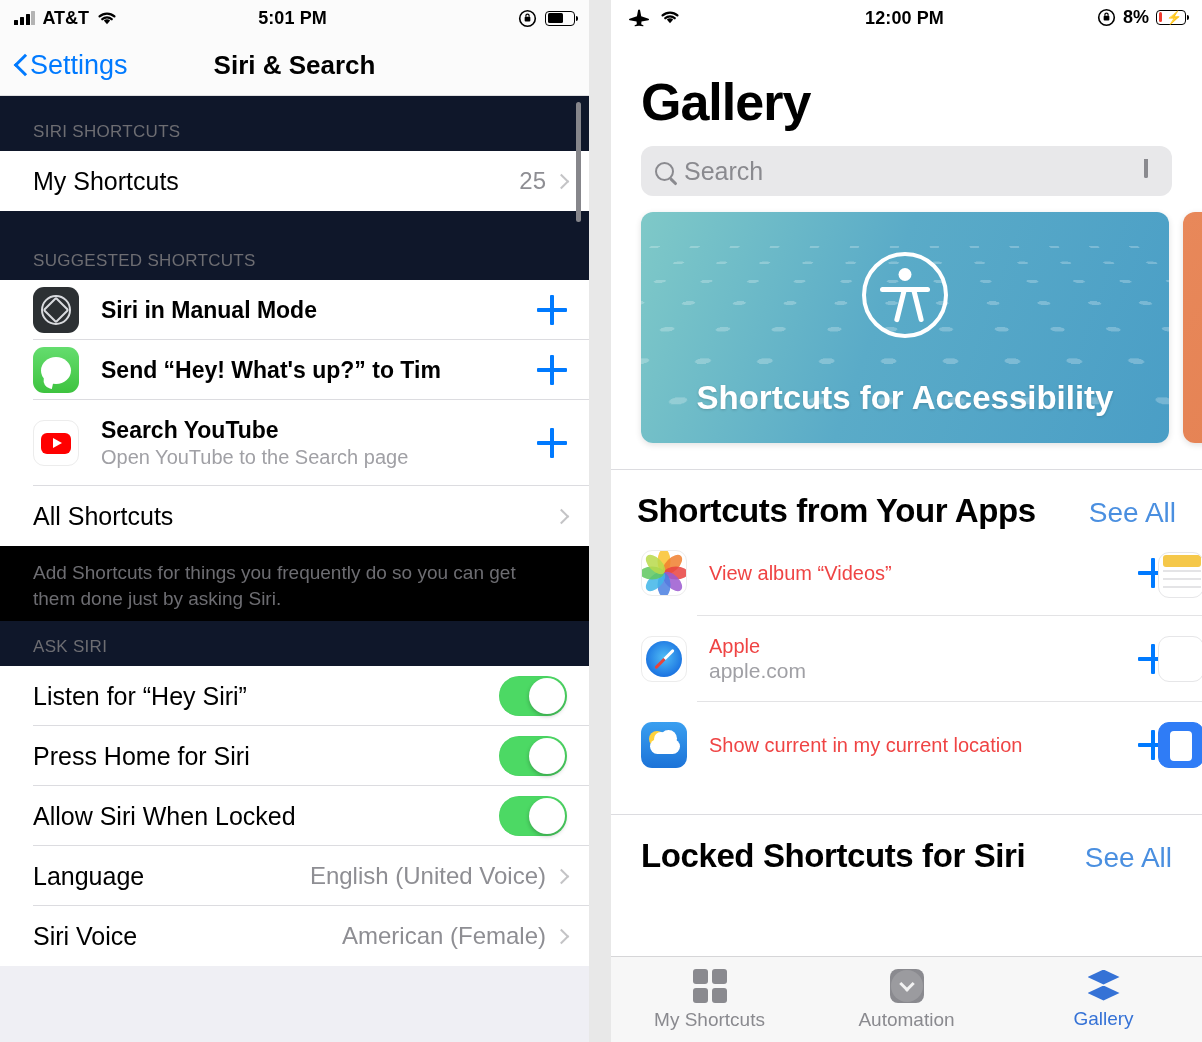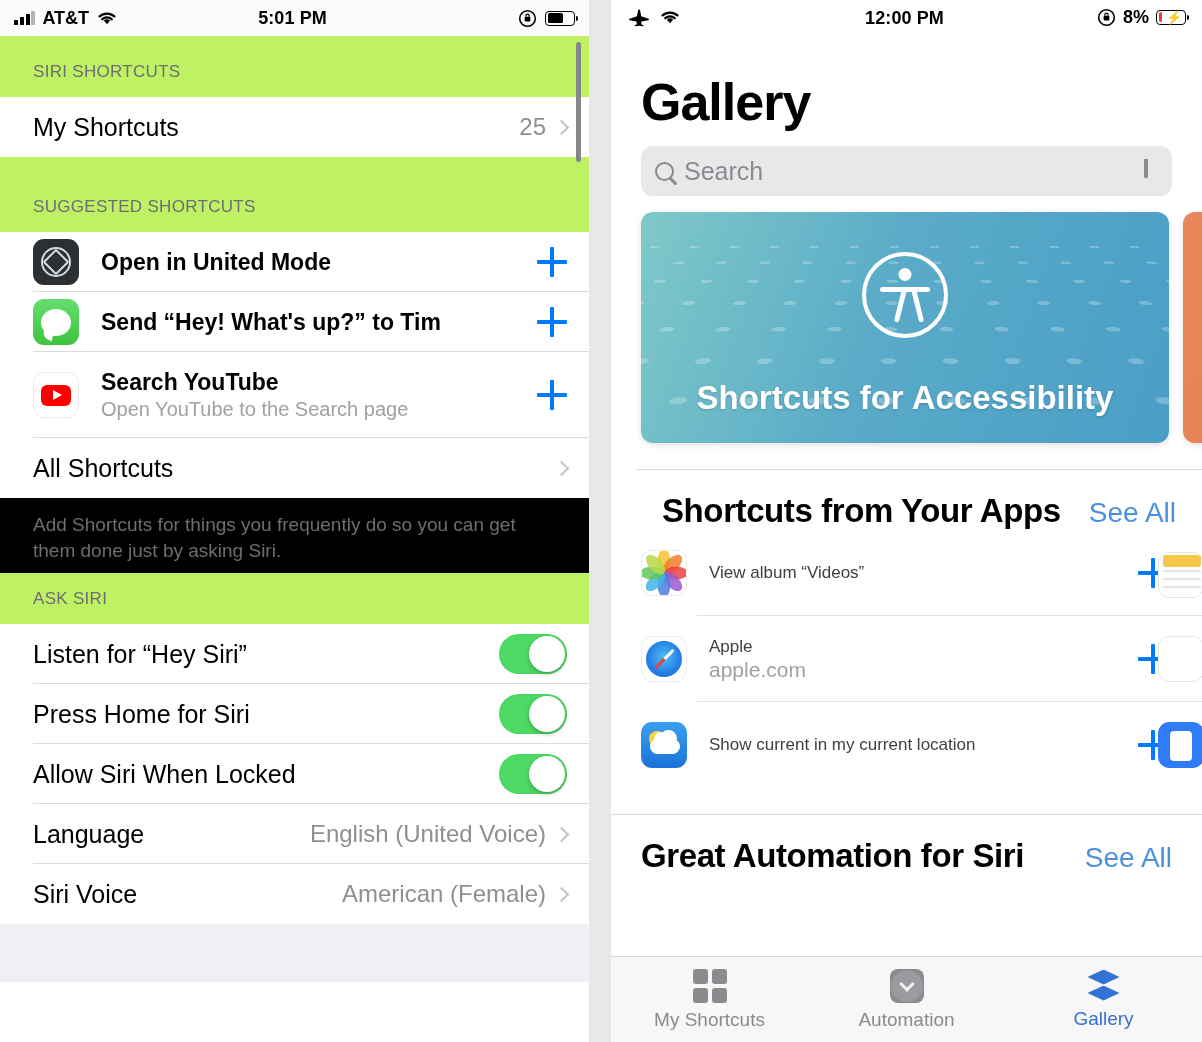--- a/index.html
+++ b/index.html
@@ -71,22 +71,22 @@
     border-bottom: 3.6px solid #007aff; transform: rotate(45deg);
   }
   .nav-title {
     position: absolute; left: 0; right: 0; text-align: center;
     font-size: 26px; font-weight: bold; color: #000;
   }
 
   .list-scroll { position: relative; height: 946px; background: #efeff4; }
 
   .group-header {
-    background: #bef264; color: #6d6d72; font-size: 17px;
-    letter-spacing: .3px; padding: 26px 33px 15px 33px;
+    background: #0f172a; color: #6d6d72; font-size: 17px;
+    letter-spacing: .3px; padding: 26px 33px 9px 33px;
   }
   .cell {
     background: #fff; display: flex; align-items: center;
     padding: 0 22px 0 33px; min-height: 60px; position: relative;
   }
   .cell .sep { position: absolute; left: 33px; right: 0; bottom: 0; height: 1px;
                background: #dcdce0; }
   .cell-title { font-size: 25px; color: #000; flex: 1; }
   .cell-title.bold { font-weight: bold; font-size: 23px; }
   .cell-value { font-size: 24px; color: #8e8e93; margin-right: 10px; }
@@ -247,36 +247,36 @@
   }
   .a11y-ring .legL { left: 36px; transform-origin: top center; transform: rotate(14deg); }
   .a11y-ring .legR { left: 45px; transform-origin: top center; transform: rotate(-14deg); }
   .feature-label { position:absolute; left: 0; right: 0; bottom: 26px; text-align:center;
                    color: #fff; font-size: 33px; font-weight: bold; z-index: 2;
                    text-shadow: 0 1px 3px rgba(0,0,0,.18); }
   .feature-card.orange { background: linear-gradient(135deg,#e8885a,#e07a4b); width: 528px; }
 
   .section-head {
     display: flex; align-items: baseline; padding: 0 26px;
-    margin-top: 26px; border-top: 1px solid #dcdce0; padding-top: 22px; margin-left: 25px;
+    margin-top: 26px; border-top: 1px solid #dcdce0; padding-top: 22px;
   }
   .section-title { font-size: 33px; font-weight: bold; color: #000; flex: 1;
                    letter-spacing: -.4px; }
   .see-all { font-size: 28px; color: #4a8fe0; cursor: pointer; }
 
   .app-rows { padding: 0 0 0 30px; }
   .app-row {
     display: flex; align-items: center; min-height: 86px; position: relative;
     padding-right: 34px;
   }
   .app-row .sep2 { position: absolute; left: 56px; right: 0; bottom: 0; height: 1px;
                    background: #e3e3e5; }
   .app-row .app-icon { width: 46px; height: 46px; margin-right: 22px; }
   .app-row .t { flex: 1; display: flex; flex-direction: column; gap: 1px; }
-  .app-row .t .n { font-size: 17px; color: #404040; }
+  .app-row .t .n { font-size: 20px; color: #ef4444; }
   .app-row .t .s { font-size: 21px; color: #a0a0a5; }
   .peek-icon { position: absolute; right: -2px; width: 46px; height: 46px; border-radius: 11px;
                border: 1px solid #e6e6e8; background: #fff; overflow:hidden; }
 
   .bottom-head { padding: 0 30px; margin-top: 26px; border-top: 1px solid #dcdce0;
                  padding-top: 22px; display:flex; align-items:baseline; }
 
   .tab-bar {
     position: absolute; left: 0; right: 0; bottom: 0; height: 86px;
     background: rgba(247,247,247,.94);
@@ -334,37 +334,44 @@
           <circle cx="10" cy="10" r="8.2" fill="none" stroke="#000" stroke-width="1.7"></circle>
           <rect x="7" y="8.2" width="6" height="5" rx="1" fill="#000"></rect>
           <path d="M8.3 8.2 v-1.2 a1.7 1.7 0 0 1 3.4 0 v1.2" fill="none" stroke="#000" stroke-width="1.3"></path>
         </svg>
         <div class="battery">
           <div class="fill" style="width:62%"></div>
         </div>
       </div>
     </div>
 
+    <div class="nav-bar">
+      <div class="back-btn">
+        <span class="chev-back"></span>
+        <span>Settings</span>
+      </div>
+      <div class="nav-title">Siri &amp; Search</div>
+    </div>
 
     <div class="list-scroll">
 
       <div class="group-header">SIRI SHORTCUTS</div>
       <div class="cell">
         <span class="cell-title">My Shortcuts</span>
         <span class="cell-value">25</span>
         <span class="chev"></span>
       </div>
 
       <div class="group-header" style="padding-top:40px">SUGGESTED SHORTCUTS</div>
 
       <div class="cell">
         <span class="app-icon ic-halide">
             <span class="ring"></span>
           </span>
-        <span class="cell-title bold">Open in United Mode</span>
+        <span class="cell-title bold">Siri in Manual Mode</span>
         <span class="plus"></span>
         <span class="sep"></span>
       </div>
 
       <div class="cell">
         <span class="app-icon ic-messages">
             <span class="bub"></span>
           </span>
         <span class="cell-title bold">Send “Hey! What's up?” to Tim</span>
         <span class="plus"></span>
@@ -540,21 +547,21 @@
           <span class="n">Show current in my current location</span>
         </span>
         <span class="plus"></span>
         <span class="peek-icon" style="top:20px;background:#2f7cf6;border-color:#2f7cf6">
           <span style="position:absolute;left:11px;top:8px;width:22px;height:30px;background:#fff;border-radius:4px"></span>
         </span>
       </div>
     </div>
 
     <div class="bottom-head">
-      <span class="section-title">Great Automation for Siri</span>
+      <span class="section-title">Locked Shortcuts for Siri</span>
       <span class="see-all">See All</span>
     </div>
 
     <div class="tab-bar">
       <div class="tab">
         <span class="ic-grid">
             <i></i>
             <i></i>
             <i></i>
             <i></i>

